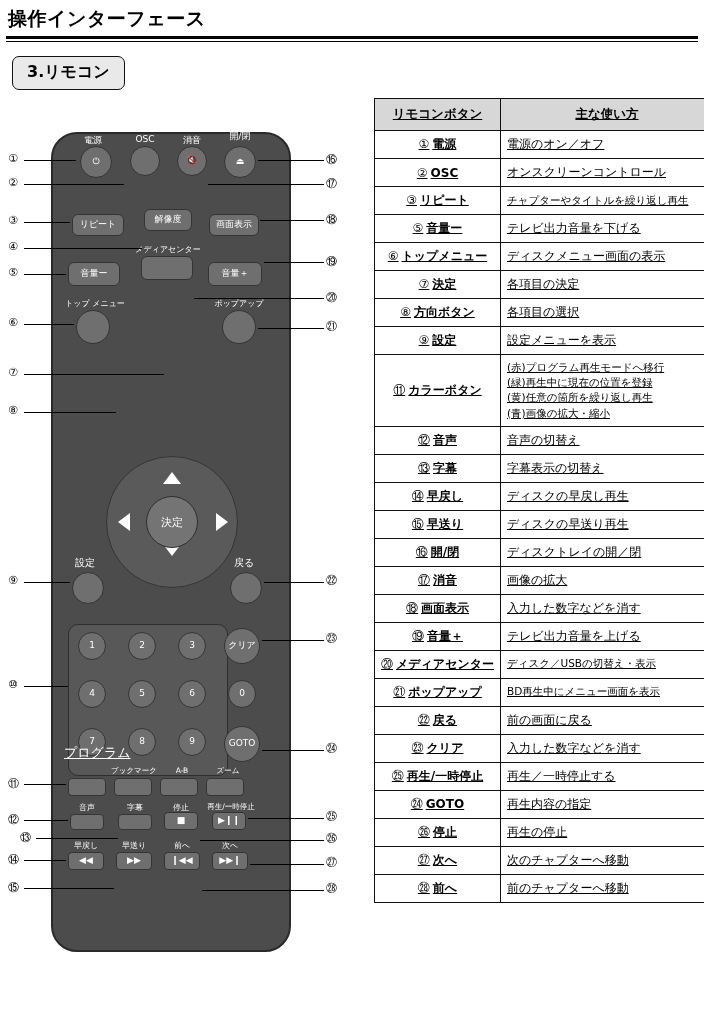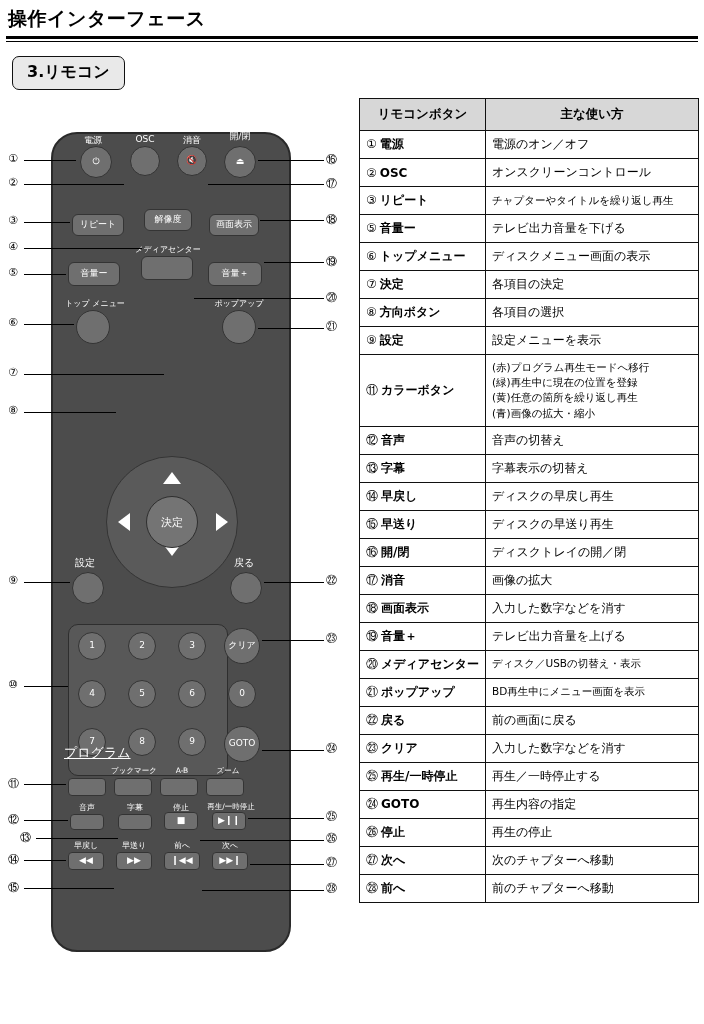--- a/index.html
+++ b/index.html
@@ -39,21 +39,21 @@
     font-weight: bold;
   }
 
   
   .content {
     display: flex;
     align-items: flex-start;
     padding: 8px 6px 0 6px;
   }
   .left-col { width: 352px; position: relative; }
-  .right-col { width: 322px; margin-left: 1px; }
+  .right-col { width: 322px; margin-left: 16px; text-decoration: underline; }
 
   
   .remote-wrap {
     position: relative;
     width: 352px;
     height: 850px;
     margin-top: 6px;
   }
   .remote-body {
     position: absolute;
@@ -145,21 +145,21 @@
     padding: 5px 6px;
     vertical-align: middle;
   }
   table.spec thead th {
     background: #d7d7d7;
     font-weight: bold;
     font-size: 12.5px;
     text-align: center;
     padding: 7px 4px;
   }
-  td.key { width: 122px; font-weight: bold; font-size: 12px; white-space: nowrap; }
+  td.key { width: 122px; font-weight: bold; font-size: 12px; white-space: nowrap; text-align: center; }
   td.val { font-size: 12px; }
   td.val.small { font-size: 10.5px; }
   td.val.multi { font-size: 10.5px; line-height: 1.45; }
   .num { font-weight: normal; margin-right: 3px; }
 </style>
 </head>
 <body>
 
 <div>
   <div class="page-title">操作インターフェース</div>

